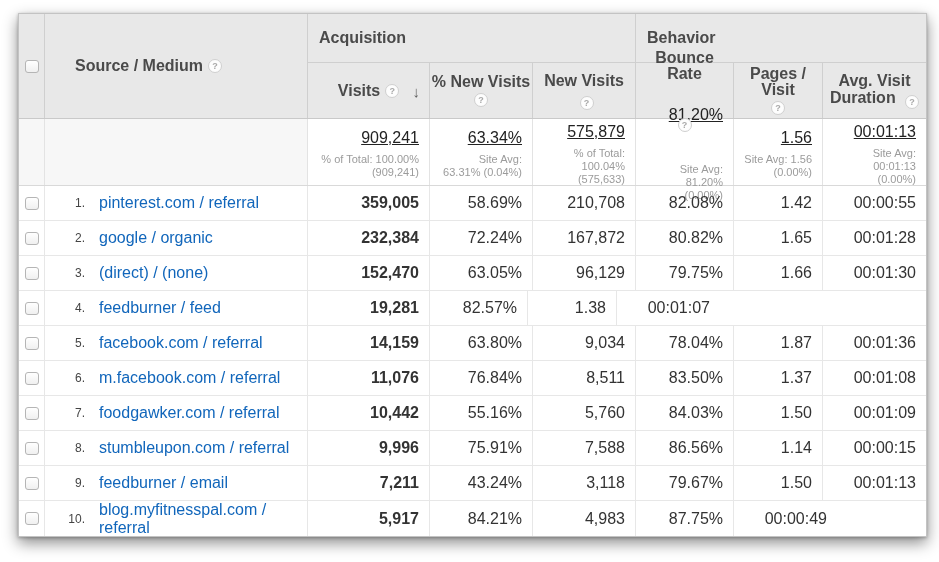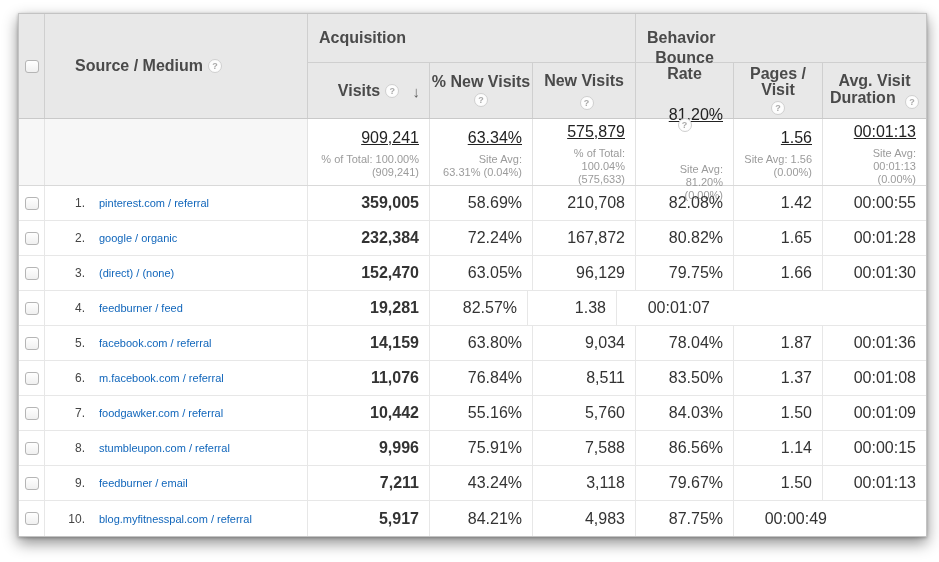--- a/index.html
+++ b/index.html
@@ -86,21 +86,21 @@
   .sub { font-size:11px; color:#9b9b9b; line-height:13px; margin-top:2px; }
 
   
   .tbody .trow { display:flex; height:35px; border-bottom:1px solid #e7e7e7; background:#fff; }
   .tbody .trow:last-child { border-bottom:none; }
   .td { border-right:1px solid #e7e7e7; display:flex; align-items:center; }
   .td.last { border-right:none; }
   .td-cb { justify-content:center; }
   .td-src { padding-left:8px; }
   .rank { width:32px; text-align:right; font-size:12px; color:#444; flex:none; }
-  .link { margin-left:14px; font-size:11px; color:#1166bb; text-decoration:none; cursor:pointer; }
+  .link { margin-left:14px; font-size:16px; color:#1166bb; text-decoration:none; cursor:pointer; }
   .td-num { justify-content:flex-end; padding-right:10px; font-size:16px; color:#333; }
   .td-num.bold { font-weight:bold; }
 </style>
 </head>
 <body>
 
 <div class="card">
 
   <div class="thead">
     <div class="cell w-cb th-cb">

